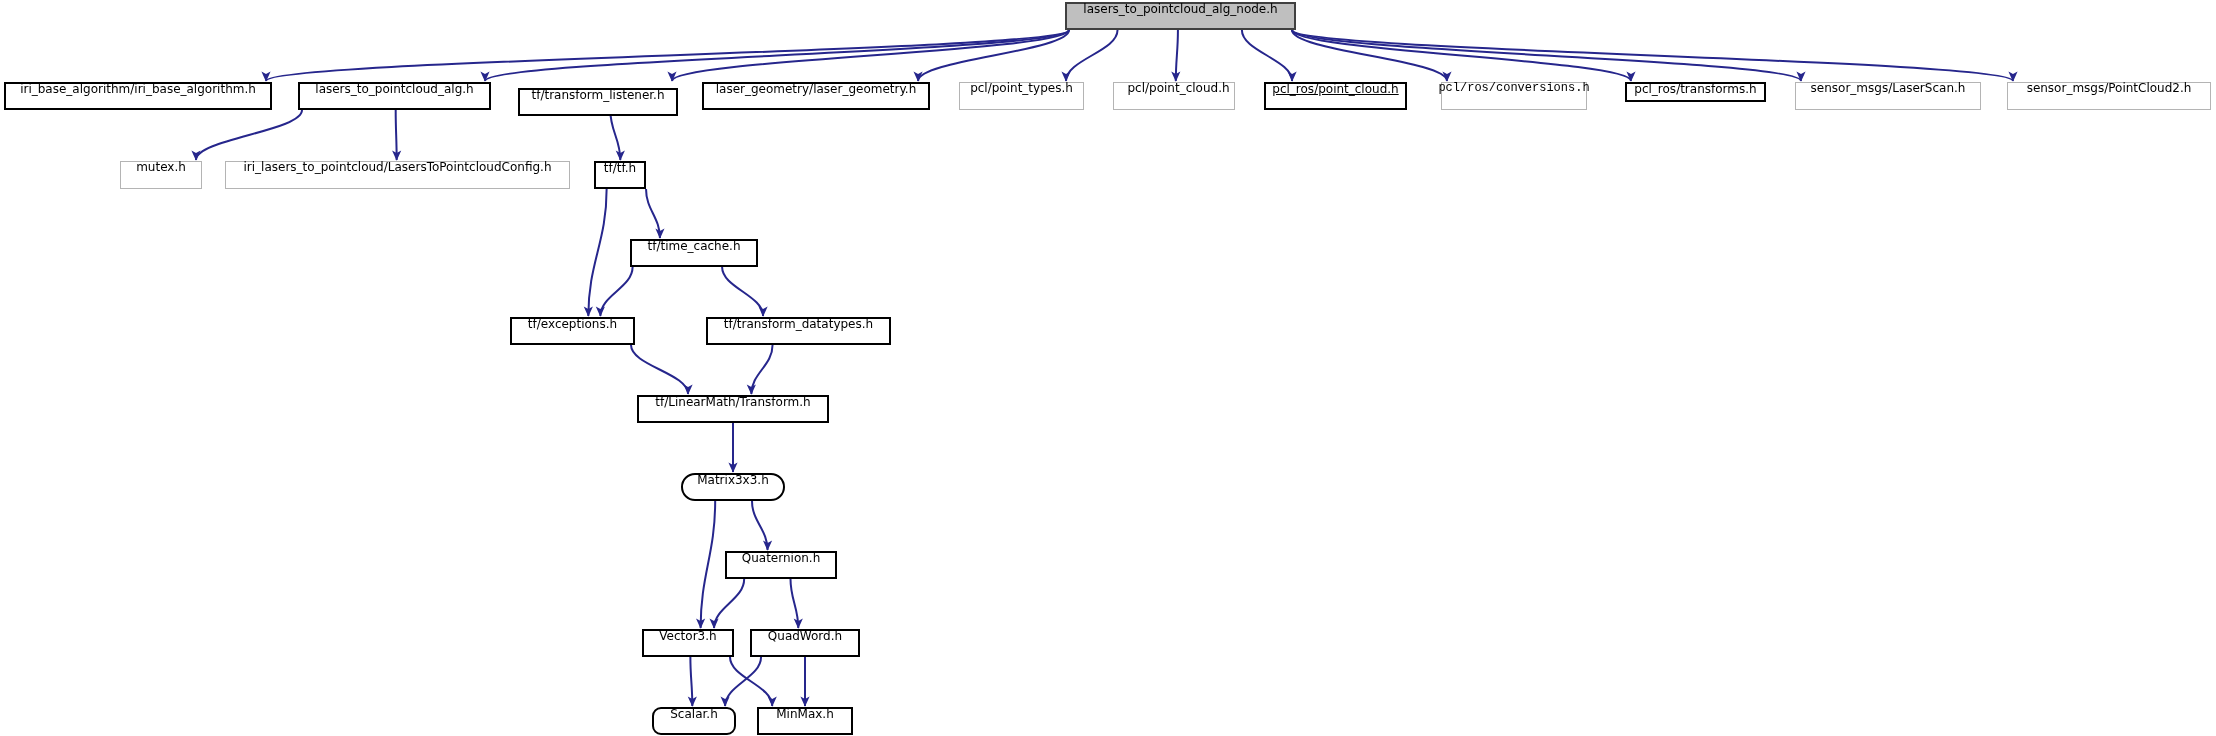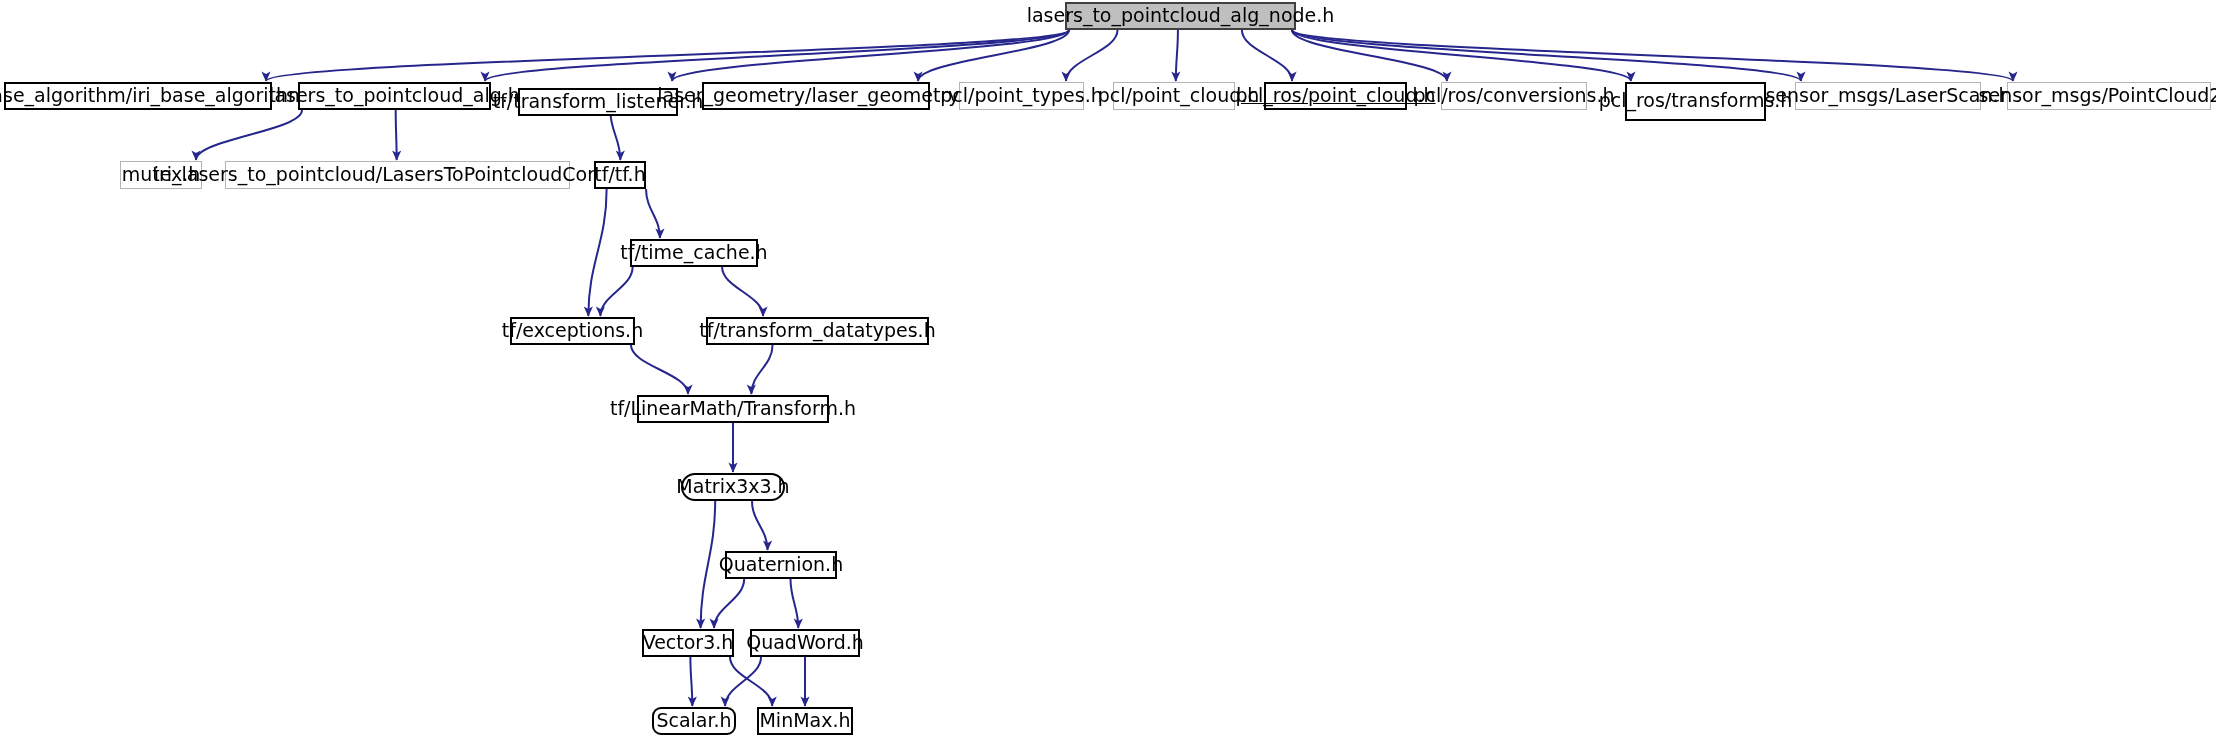--- a/index.html
+++ b/index.html
@@ -1,22 +1,22 @@
 <!DOCTYPE html>
 <html><head>
 <meta charset="utf-8">
 <style>
   html,body{margin:0;padding:0;background:#ffffff;}
   body{width:2216px;height:736px;overflow:hidden;
        font-family:"DejaVu Sans","Liberation Sans",sans-serif;}
   #graph{position:relative;width:2216px;height:736px;background:#fff;}
   #edges{position:absolute;left:0;top:0;width:2216px;height:736px;}
-  .node{position:absolute;box-sizing:border-box;display:flex;align-items:center;
+  .node{position:absolute;box-sizing:border-box;display:flex;align-items:flex-start;
         justify-content:center;background:#ffffff;border:1px solid #b4b4b4;
-        font-size:19px;color:#000;white-space:nowrap;line-height:1;
+        font-size:12px;color:#000;white-space:nowrap;line-height:1;
         letter-spacing:0px;}
   .node.solid{border:2px solid #000000;}
   .node.root{background:#bfbfbf;border:2px solid #404040;}
   .node span{display:block;padding:0 6px;transform:translateY(-1px);}
 </style>
 </head>
 <body>
 
 <div id="graph">
   <svg id="edges" viewBox="0 0 2216 736" xmlns="http://www.w3.org/2000/svg">
@@ -73,24 +73,24 @@
       </div>
       <div class="node light" style="left: 959px; top: 82px; width: 125px; height: 28px;">
         <span>pcl/point_types.h</span>
       </div>
       <div class="node light" style="left: 1113px; top: 82px; width: 122px; height: 28px; padding-left: 9px;">
         <span>pcl/point_cloud.h</span>
       </div>
       <div class="node solid" style="left: 1264px; top: 82px; width: 143px; height: 28px; text-decoration: underline;">
         <span>pcl_ros/point_cloud.h</span>
       </div>
-      <div class="node light" style="left: 1441px; top: 82px; width: 146px; height: 28px;">
+      <div class="node light" style="left: 1441px; top: 82px; width: 146px; height: 28px; font-family: Liberation Mono, monospace;">
         <span>pcl/ros/conversions.h</span>
       </div>
-      <div class="node solid" style="left: 1625px; top: 82px; width: 141px; height: 39px;">
+      <div class="node solid" style="left: 1625px; top: 82px; width: 141px; height: 20px;">
         <span>pcl_ros/transforms.h</span>
       </div>
       <div class="node light" style="left: 1795px; top: 82px; width: 186px; height: 28px;">
         <span>sensor_msgs/LaserScan.h</span>
       </div>
       <div class="node light" style="left: 2007px; top: 82px; width: 204px; height: 28px;">
         <span>sensor_msgs/PointCloud2.h</span>
       </div>
       <div class="node light" style="left: 120px; top: 161px; width: 82px; height: 28px;">
         <span>mutex.h</span>
@@ -100,21 +100,21 @@
       </div>
       <div class="node solid" style="left: 594px; top: 161px; width: 52px; height: 28px;">
         <span>tf/tf.h</span>
       </div>
       <div class="node solid" style="left: 630px; top: 239px; width: 128px; height: 28px;">
         <span>tf/time_cache.h</span>
       </div>
       <div class="node solid" style="left: 510px; top: 317px; width: 125px; height: 28px;">
         <span>tf/exceptions.h</span>
       </div>
-      <div class="node solid" style="left: 706px; top: 317px; width: 223px; height: 28px;">
+      <div class="node solid" style="left: 706px; top: 317px; width: 185px; height: 28px;">
         <span>tf/transform_datatypes.h</span>
       </div>
       <div class="node solid" style="left: 637px; top: 395px; width: 192px; height: 28px;">
         <span>tf/LinearMath/Transform.h</span>
       </div>
       <div class="node solid" style="left: 681px; top: 473px; width: 104px; height: 28px; border-radius: 14px;">
         <span>Matrix3x3.h</span>
       </div>
       <div class="node solid" style="left: 725px; top: 551px; width: 112px; height: 28px;">
         <span>Quaternion.h</span>

